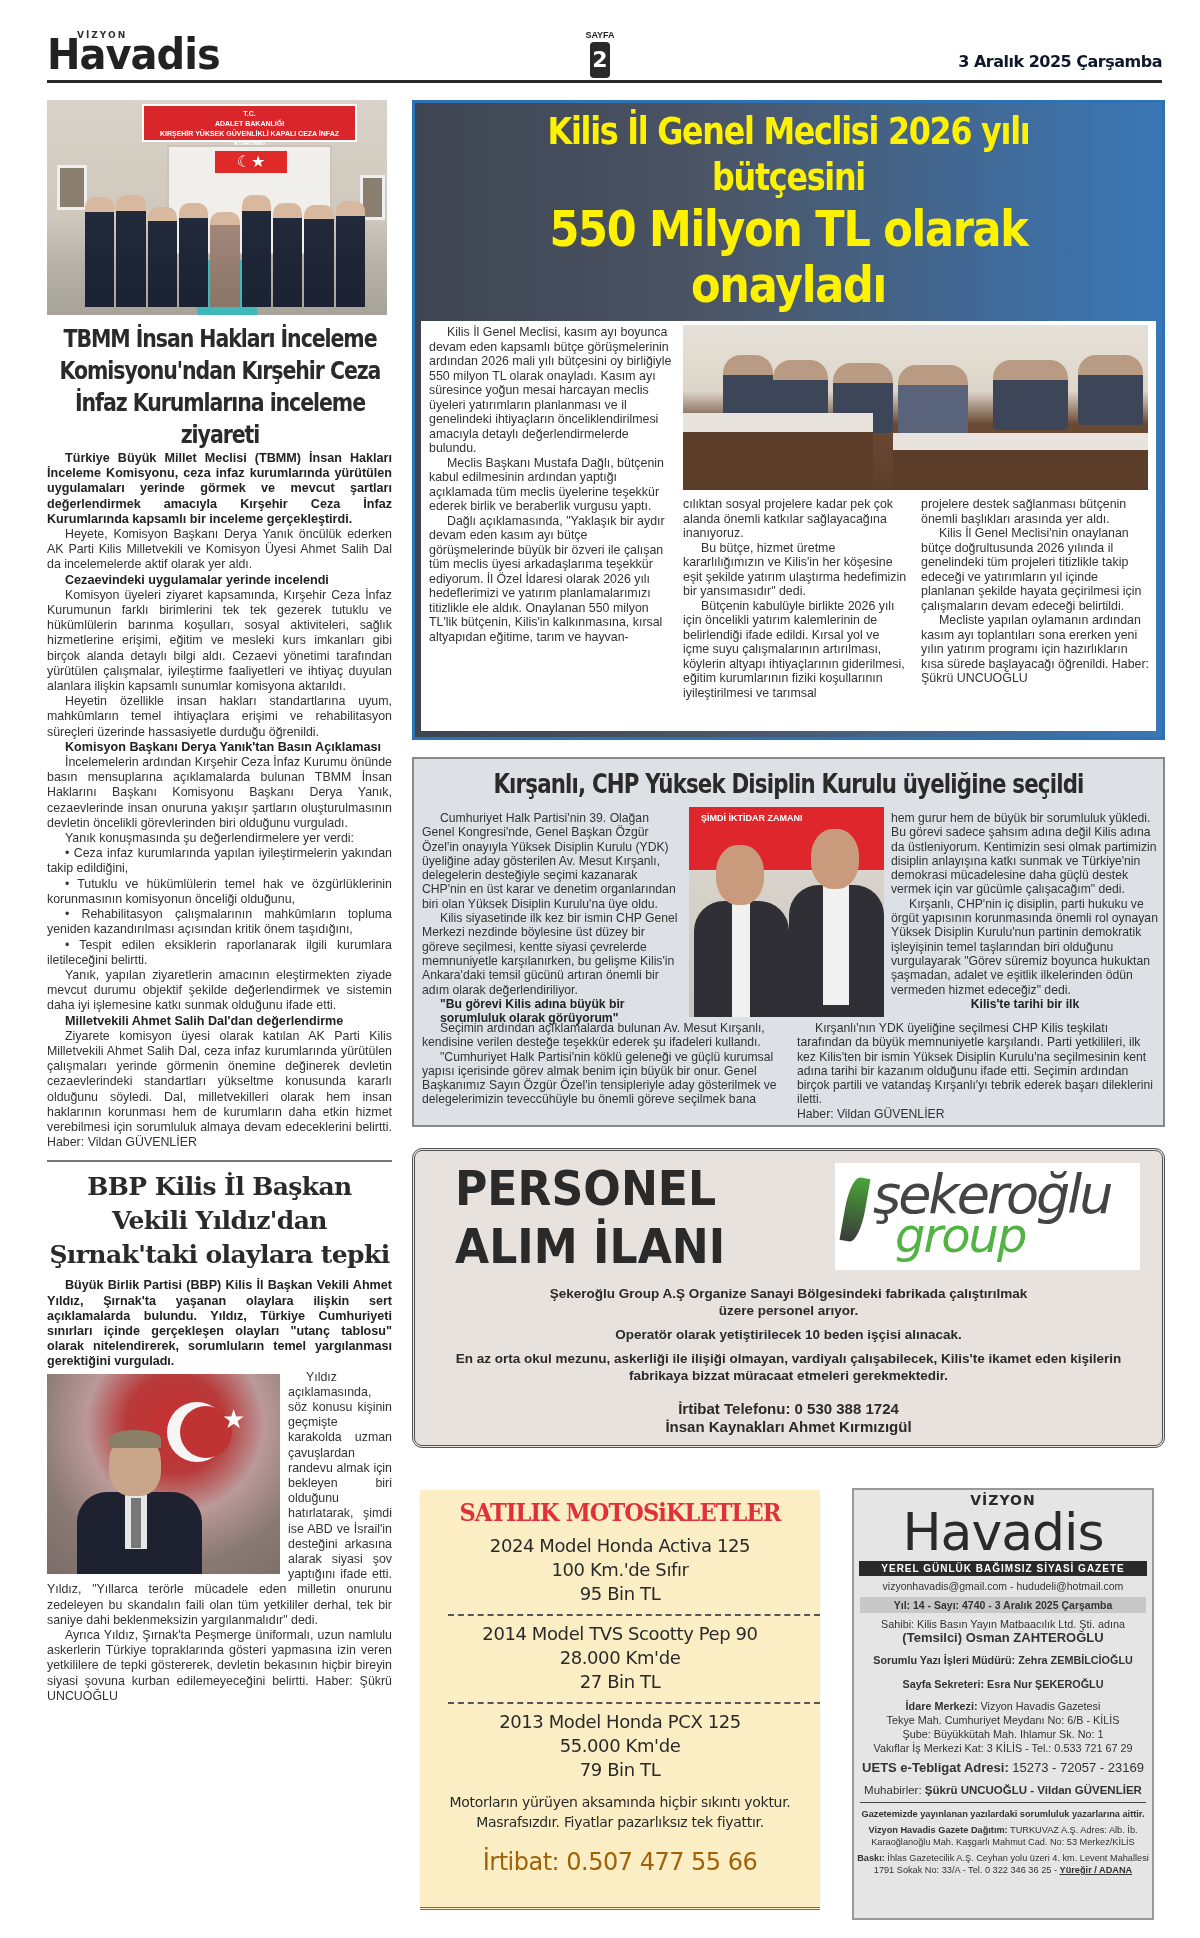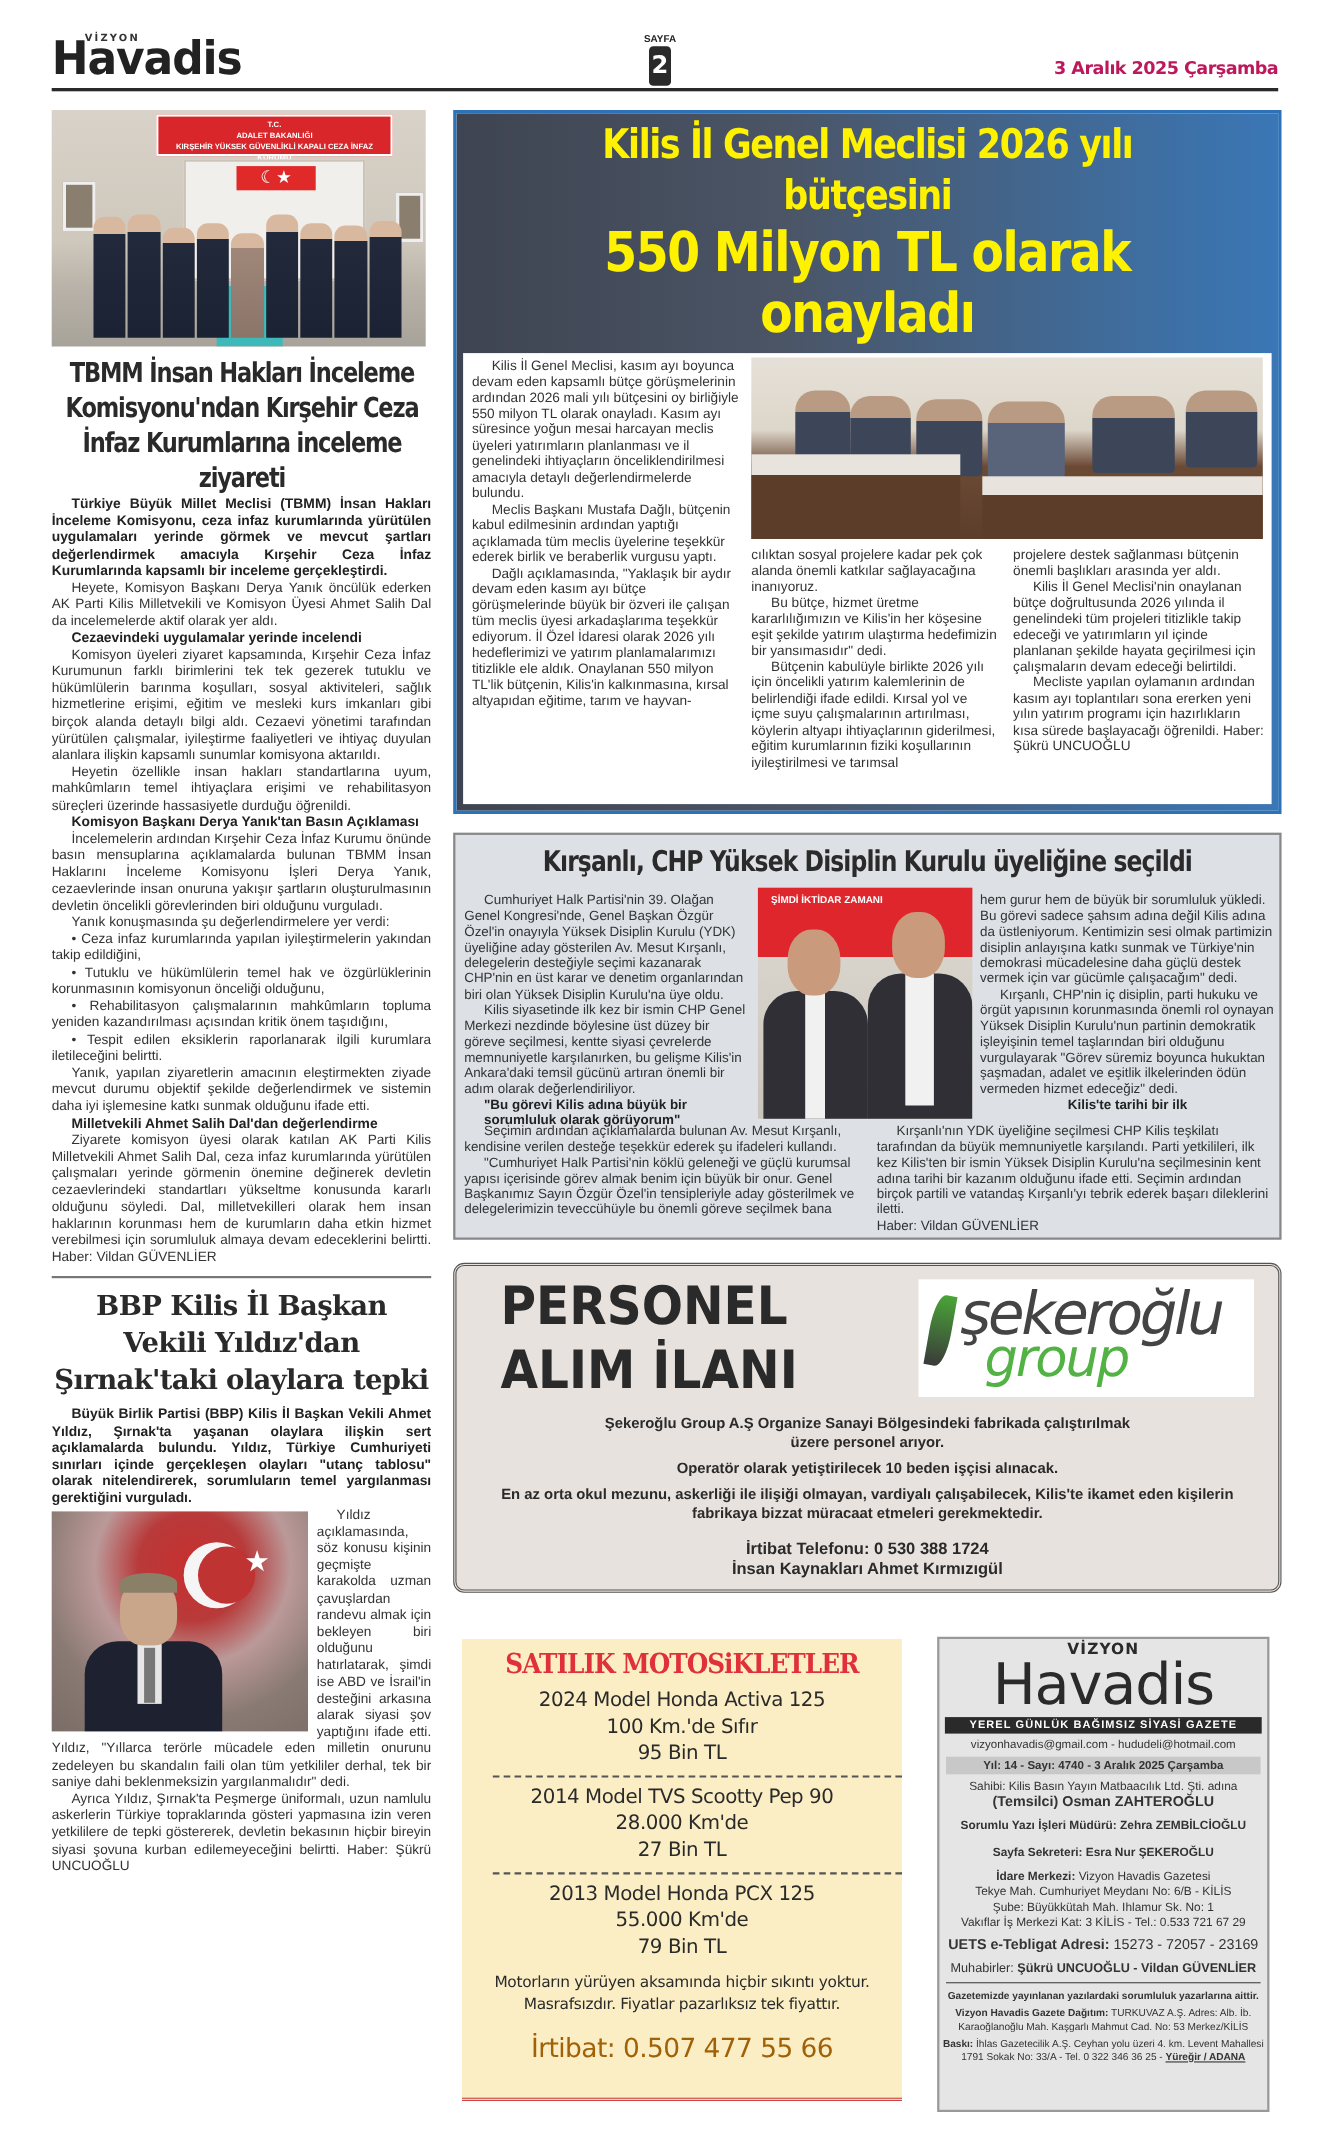--- a/index.html
+++ b/index.html
@@ -7,21 +7,21 @@
   body { font-family: "Liberation Sans", sans-serif; color: #222; position: relative; }
 
   
   .masthead { position: absolute; left: 47px; top: 22px; width: 1115px; height: 55px; }
   .logo { position: absolute; left: 0; top: 8px; }
   .logo .vizyon { position: absolute; left: 30px; top: 0px; font-size: 9px; font-weight: bold; letter-spacing: 2px; color: #333; font-family: "DejaVu Sans", sans-serif; }
   .logo .havadis { font-family: "DejaVu Sans", sans-serif; font-weight: bold; font-size: 40px; color: #222; letter-spacing: -1px; line-height: 48px; transform: scaleY(1.05); display: inline-block; }
   .page-no { position: absolute; left: 535px; top: 8px; text-align: center; width: 36px; }
   .page-no .sayfa { font-size: 9px; font-weight: bold; color: #222; display: block; }
   .page-no .num { display: block; margin-top: 2px; width: 20px; height: 36px; margin-left: 8px; background: #2a2a2a; color: #fff; border-radius: 4px; font-family: "DejaVu Sans", sans-serif; font-weight: bold; font-size: 22px; line-height: 36px; }
-  .date { position: absolute; right: 0; top: 30px; font-size: 16px; font-weight: bold; color: #be185d; font-family: "DejaVu Sans", sans-serif; letter-spacing: -0.5px; }
+  .date { position: absolute; right: 0; top: 30px; font-size: 16px; font-weight: bold; color: #0f172a; font-family: "DejaVu Sans", sans-serif; letter-spacing: -0.5px; }
   .rule-top { position: absolute; left: 47px; top: 80px; width: 1115px; height: 3px; background: #2a2a2a; }
 
   
   .left-col { position: absolute; left: 47px; top: 100px; width: 345px; }
   .photo { position: relative; overflow: hidden; }
   .photo-prison { width: 340px; height: 215px; background: linear-gradient(#d9d2c8 0%, #cfc8bd 55%, #b8b2a8 75%, #a8a39a 100%); }
   .prison-sign { position: absolute; left: 95px; top: 4px; width: 215px; height: 38px; background: #d8262b; border: 2px solid #fff; color: #fff; font-size: 7px; font-weight: bold; text-align: center; line-height: 10px; padding-top: 3px; }
   .prison-flag { position: absolute; left: 168px; top: 51px; width: 72px; height: 22px; background: #e02a2a; color: #fff; font-size: 16px; text-align: center; line-height: 22px; }
   .door { position: absolute; left: 120px; top: 45px; width: 165px; height: 110px; background: #f1efec; border: 2px solid #ccc4b8; }
   .window-l { position: absolute; left: 10px; top: 65px; width: 30px; height: 45px; background: #8a7e6e; border: 3px solid #eee; }
@@ -163,21 +163,21 @@
 
   <h2 class="h-tbmm">TBMM İnsan Hakları İnceleme Komisyonu'ndan Kırşehir Ceza İnfaz Kurumlarına inceleme ziyareti</h2>
 
   <div class="body-text">
     <p class="lead">Türkiye Büyük Millet Meclisi (TBMM) İnsan Hakları İnceleme Komisyonu, ceza infaz kurumlarında yürütülen uygulamaları yerinde görmek ve mevcut şartları değerlendirmek amacıyla Kırşehir Ceza İnfaz Kurumlarında kapsamlı bir inceleme gerçekleştirdi.</p>
     <p>Heyete, Komisyon Başkanı Derya Yanık öncülük ederken AK Parti Kilis Milletvekili ve Komisyon Üyesi Ahmet Salih Dal da incelemelerde aktif olarak yer aldı.</p>
     <div class="subhead">Cezaevindeki uygulamalar yerinde incelendi</div>
     <p>Komisyon üyeleri ziyaret kapsamında, Kırşehir Ceza İnfaz Kurumunun farklı birimlerini tek tek gezerek tutuklu ve hükümlülerin barınma koşulları, sosyal aktiviteleri, sağlık hizmetlerine erişimi, eğitim ve mesleki kurs imkanları gibi birçok alanda detaylı bilgi aldı. Cezaevi yönetimi tarafından yürütülen çalışmalar, iyileştirme faaliyetleri ve ihtiyaç duyulan alanlara ilişkin kapsamlı sunumlar komisyona aktarıldı.</p>
     <p>Heyetin özellikle insan hakları standartlarına uyum, mahkûmların temel ihtiyaçlara erişimi ve rehabilitasyon süreçleri üzerinde hassasiyetle durduğu öğrenildi.</p>
     <div class="subhead">Komisyon Başkanı Derya Yanık'tan Basın Açıklaması</div>
-    <p>İncelemelerin ardından Kırşehir Ceza İnfaz Kurumu önünde basın mensuplarına açıklamalarda bulunan TBMM İnsan Haklarını İnceleme Komisyonu İşleri Derya Yanık, cezaevlerinde insan onuruna yakışır şartların oluşturulmasının devletin öncelikli görevlerinden biri olduğunu vurguladı.</p>
+    <p>İncelemelerin ardından Kırşehir Ceza İnfaz Kurumu önünde basın mensuplarına açıklamalarda bulunan TBMM İnsan Haklarını Başkanı Komisyonu Başkanı Derya Yanık, cezaevlerinde insan onuruna yakışır şartların oluşturulmasının devletin öncelikli görevlerinden biri olduğunu vurguladı.</p>
     <p>Yanık konuşmasında şu değerlendirmelere yer verdi:</p>
     <p>• Ceza infaz kurumlarında yapılan iyileştirmelerin yakından takip edildiğini,</p>
     <p>• Tutuklu ve hükümlülerin temel hak ve özgürlüklerinin korunmasının komisyonun önceliği olduğunu,</p>
     <p>• Rehabilitasyon çalışmalarının mahkûmların topluma yeniden kazandırılması açısından kritik önem taşıdığını,</p>
     <p>• Tespit edilen eksiklerin raporlanarak ilgili kurumlara iletileceğini belirtti.</p>
     <p>Yanık, yapılan ziyaretlerin amacının eleştirmekten ziyade mevcut durumu objektif şekilde değerlendirmek ve sistemin daha iyi işlemesine katkı sunmak olduğunu ifade etti.</p>
     <div class="subhead">Milletvekili Ahmet Salih Dal'dan değerlendirme</div>
     <p>Ziyarete komisyon üyesi olarak katılan AK Parti Kilis Milletvekili Ahmet Salih Dal, ceza infaz kurumlarında yürütülen çalışmaları yerinde görmenin önemine değinerek devletin cezaevlerindeki standartları yükseltme konusunda kararlı olduğunu söyledi. Dal, milletvekilleri olarak hem insan haklarının korunması hem de kurumların daha etkin hizmet verebilmesi için sorumluluk almaya devam edeceklerini belirtti. Haber: Vildan GÜVENLİER</p>
   </div>
 

